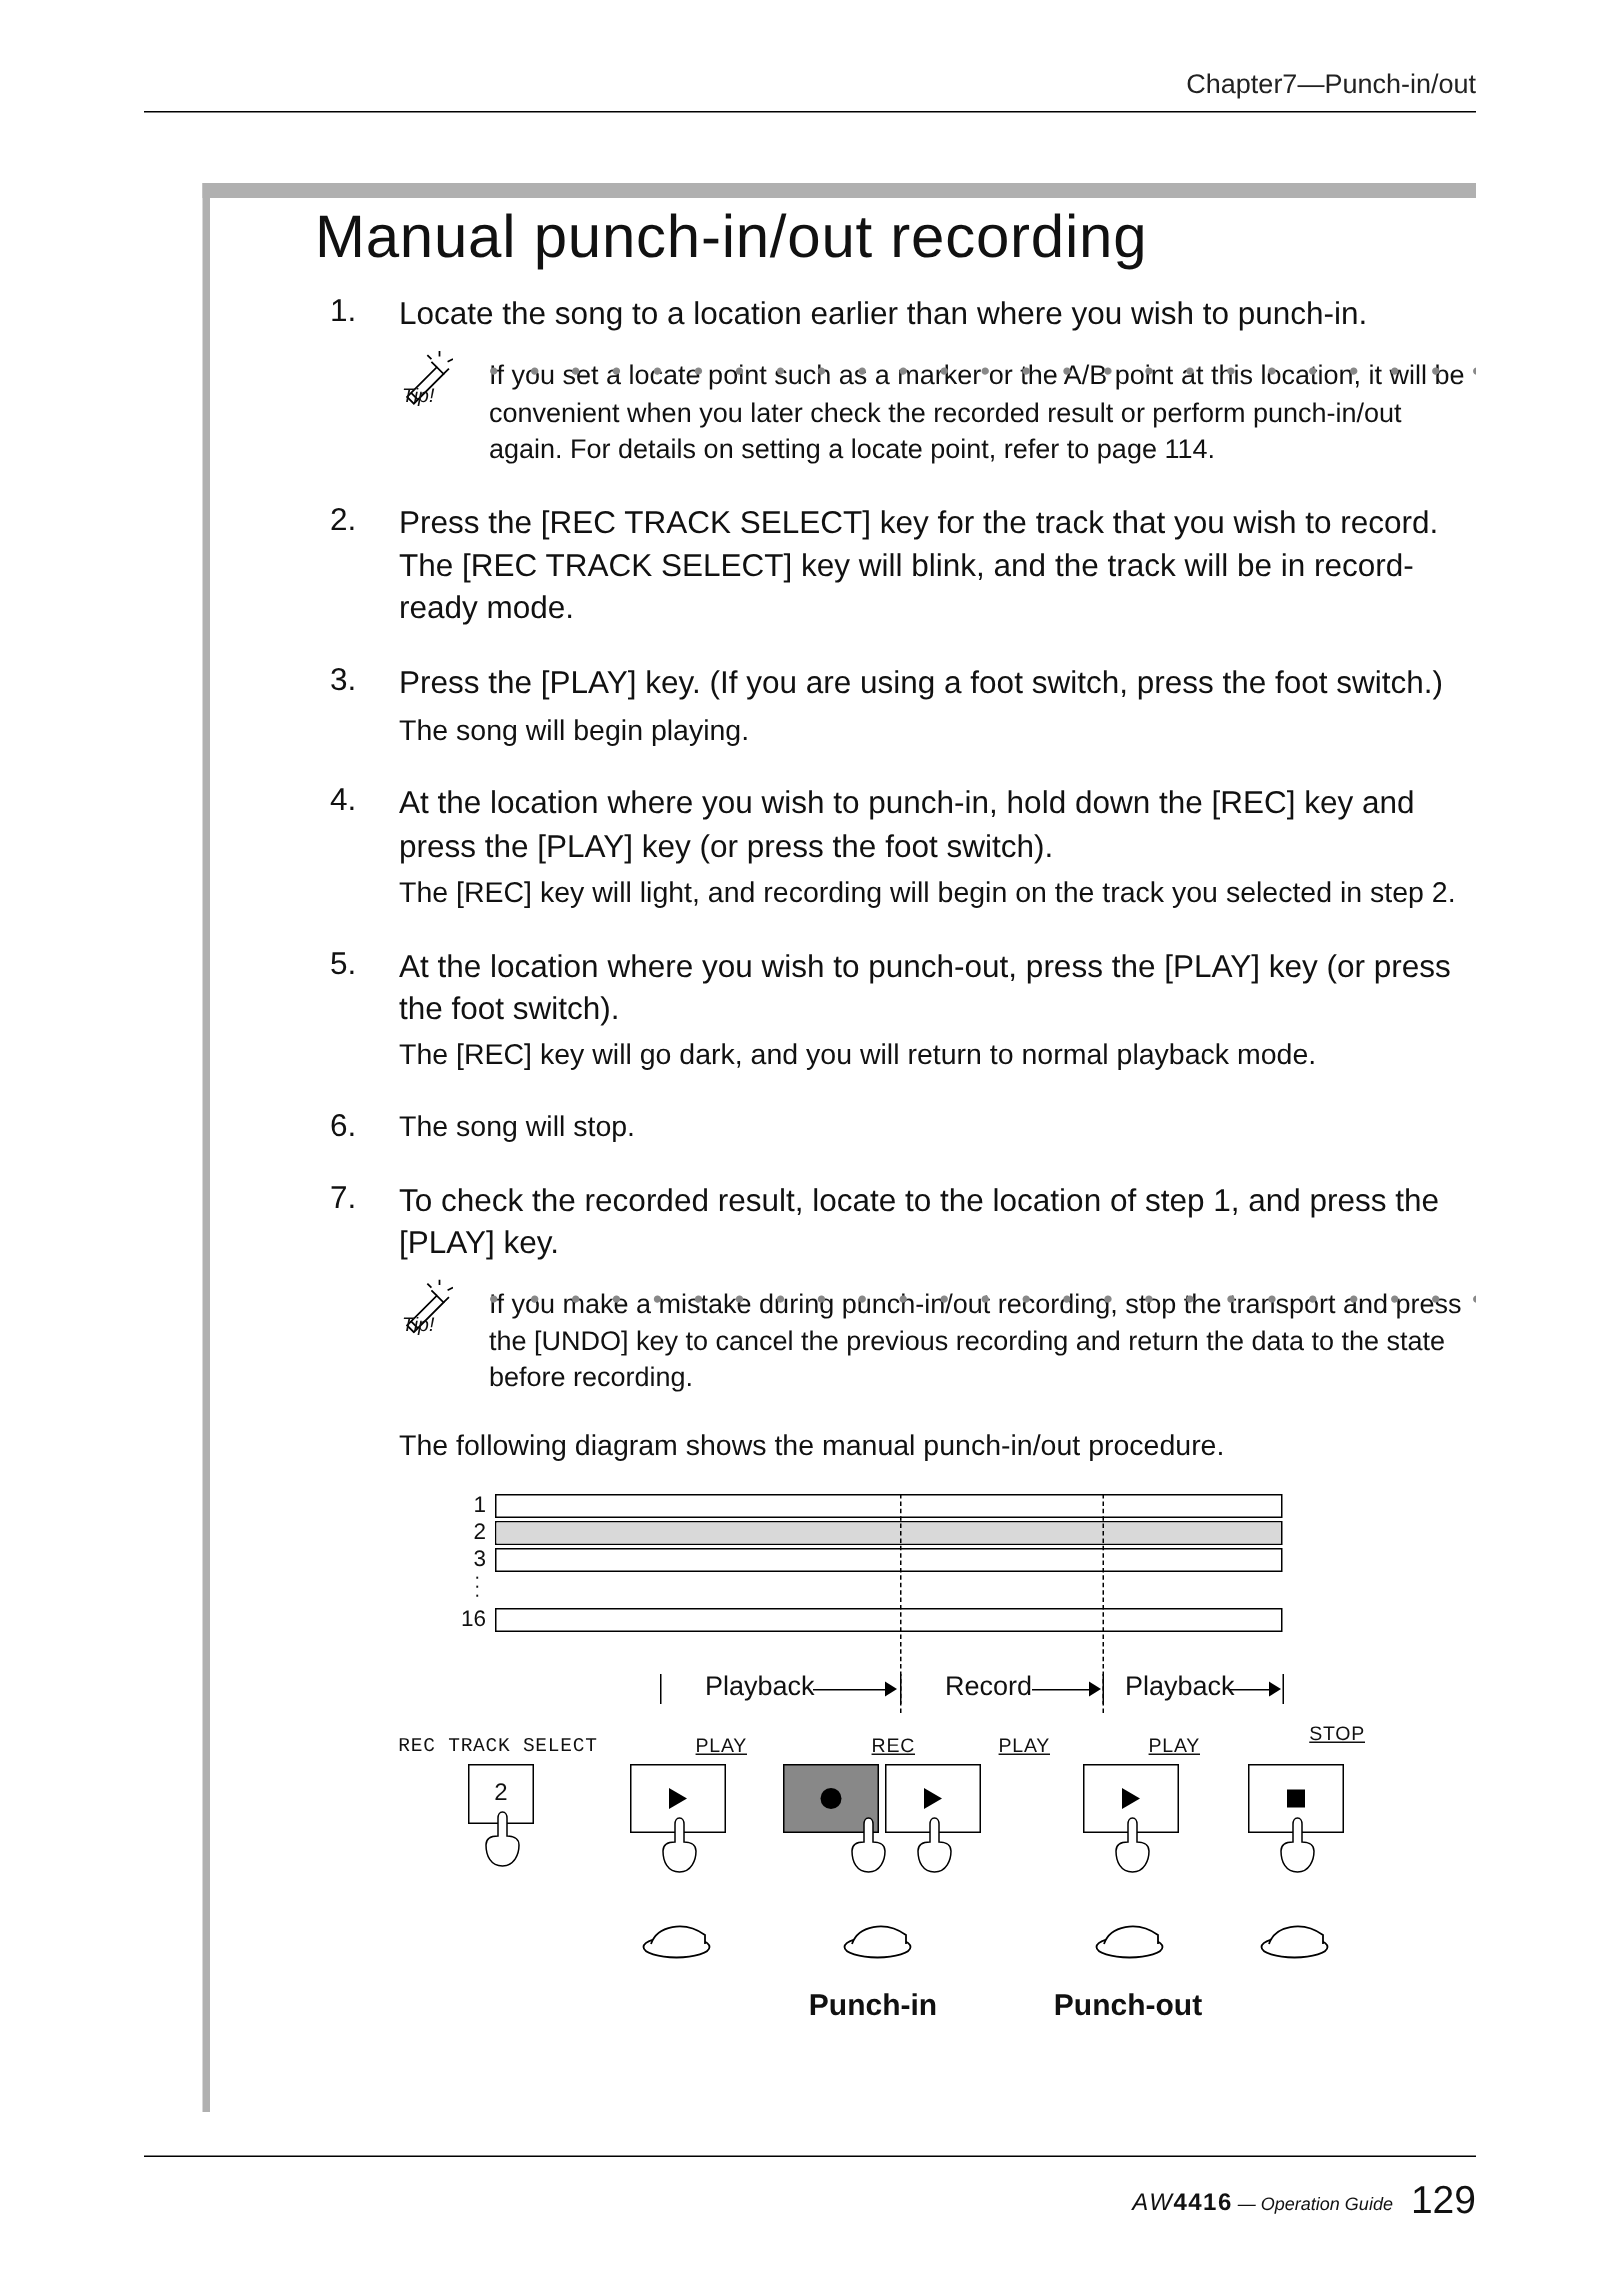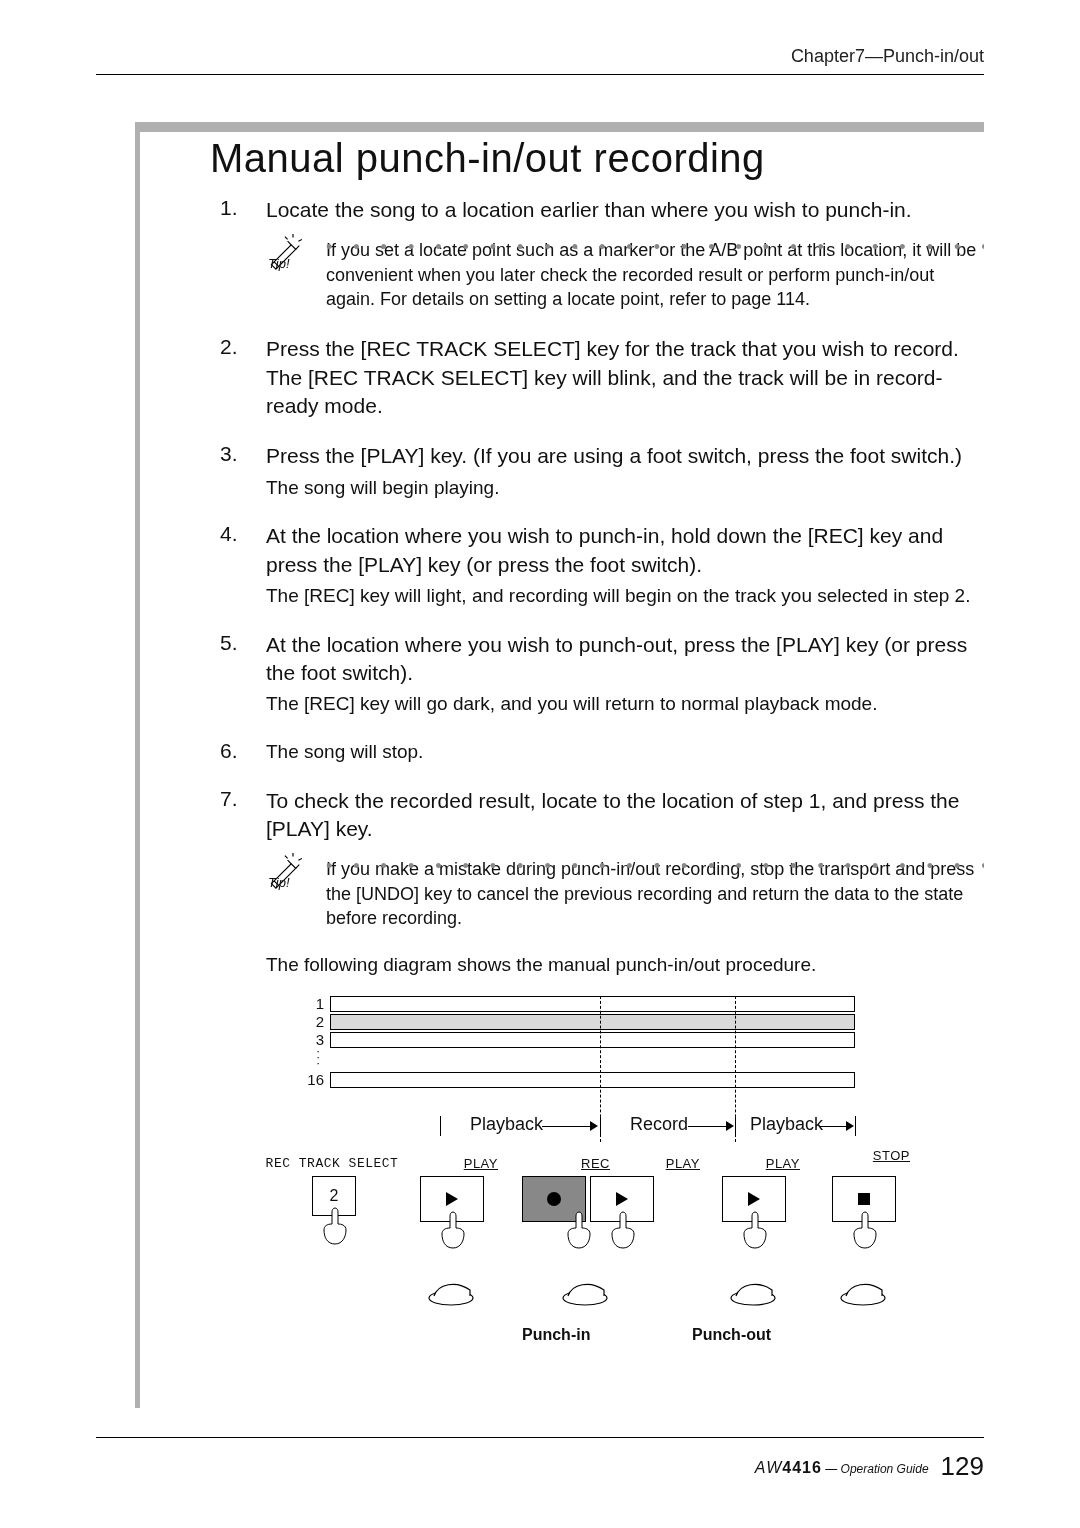--- a/index.html
+++ b/index.html
@@ -246,22 +246,23 @@
     width: 28px;
     height: 40px;
   }
   .foot-icon {
     position: absolute;
     width: 50px;
     height: 30px;
   }
   .punch-label {
     position: absolute;
-    font-size: 16px;
+    font-size: 20px;
     font-weight: 700;
+    text-align: center;
     width: 120px;
   }
   .rec-track-select-label {
     position: absolute;
     font-size: 13px;
     letter-spacing: 0.5px;
     text-align: center;
     font-family: Liberation Mono, monospace;
   }
   

